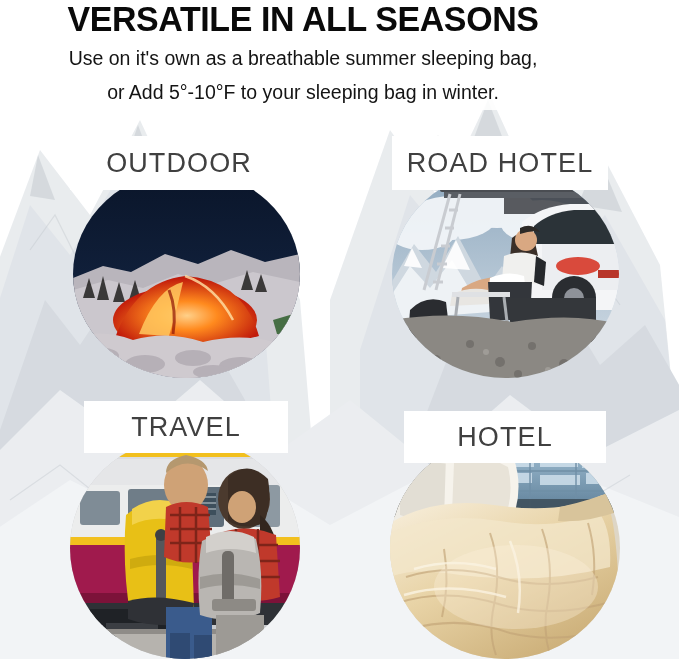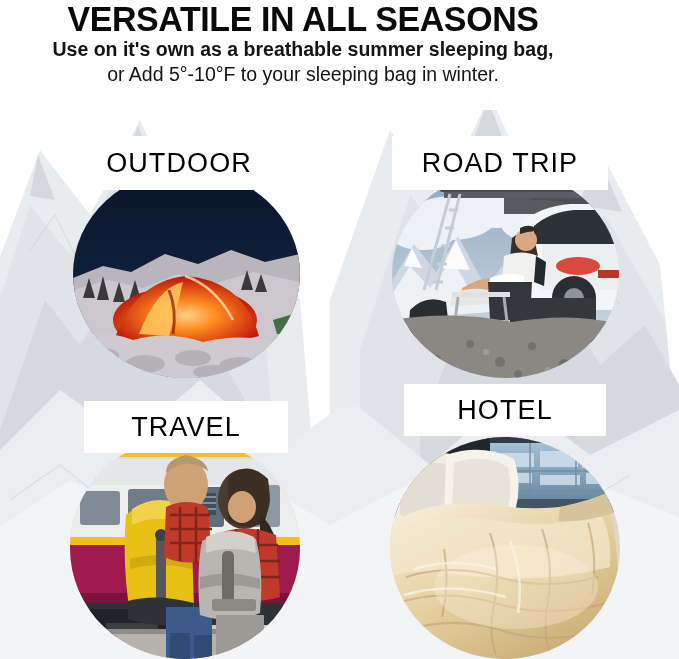--- a/index.html
+++ b/index.html
@@ -45,56 +45,56 @@
     transform: scaleX(0.97);
     white-space: nowrap;
   }
   .subtitle-line {
     font-family: "Liberation Sans", sans-serif;
     font-size: 19.5px;
     line-height: 24px;
     color: #141414;
     white-space: nowrap;
   }
-  #subtitle-1 { margin-top: 0; font-weight: bold; }
-  #subtitle-2 { margin-top: 1px; }
+  #subtitle-1 { margin-top: 9px; }
+  #subtitle-2 { margin-top: 10px; }
   .card-circle {
     position: absolute;
     border-radius: 50%;
     overflow: hidden;
     z-index: 10;
   }
   .card-circle svg { display: block; }
 
   .label-box {
     position: absolute;
     background: #ffffff;
     z-index: 20;
     display: flex;
     align-items: center;
     justify-content: center;
   }
   .label-text {
     font-family: "Liberation Sans", sans-serif;
     font-size: 27px;
     letter-spacing: 1.1px;
-    color: #000000;
+    color: #404040;
     white-space: nowrap;
   }
 
   
   #circle-outdoor  { left: 73px;  top: 170px; width: 227px; height: 208px; }
   #circle-roadtrip { left: 392px; top: 170px; width: 227px; height: 208px; }
   #circle-travel   { left: 70px;  top: 437px; width: 230px; height: 222px; }
   #circle-hotel    { left: 390px; top: 437px; width: 230px; height: 222px; }
 
   #label-outdoor  { left: 70px;  top: 136px; width: 218px; height: 54px; }
   #label-roadtrip { left: 392px; top: 136px; width: 216px; height: 54px; }
   #label-travel   { left: 84px;  top: 401px; width: 204px; height: 52px; text-align: center; }
-  #label-hotel    { left: 404px; top: 384px; width: 202px; height: 52px; }
+  #label-hotel    { left: 404px; top: 411px; width: 202px; height: 52px; }
 </style>
 </head>
 <body>
 
 <div id="page">
 
   <svg id="bg-mountains" viewBox="0 0 679 659" preserveAspectRatio="none">
     <rect x="0" y="0" width="679" height="659" fill="#ffffff"></rect>
     <g opacity="0.95">
       <polygon points="-20,310 40,150 90,215 140,120 200,250 250,190 300,300 330,659 -20,659" fill="#e8ebee"></polygon>
@@ -398,21 +398,21 @@
       <ellipse cx="126" cy="150" rx="82" ry="42" fill="#fbf2dc" opacity="0.35"></ellipse>
       <path d="M170,70 Q206,62 226,52 L230,74 Q196,86 168,84 Z" fill="#d8c49b"></path>
     </svg>
   </div>
 
   <div id="label-outdoor" class="label-box">
     <span class="label-text">OUTDOOR</span>
   </div>
 
   <div id="label-roadtrip" class="label-box">
-    <span class="label-text">ROAD TRIP</span>
+    <span class="label-text">ROAD HOTEL</span>
   </div>
 
   <div id="label-travel" class="label-box">
     <span class="label-text">TRAVEL</span>
   </div>
 
   <div id="label-hotel" class="label-box">
     <span class="label-text">HOTEL</span>
   </div>
 

